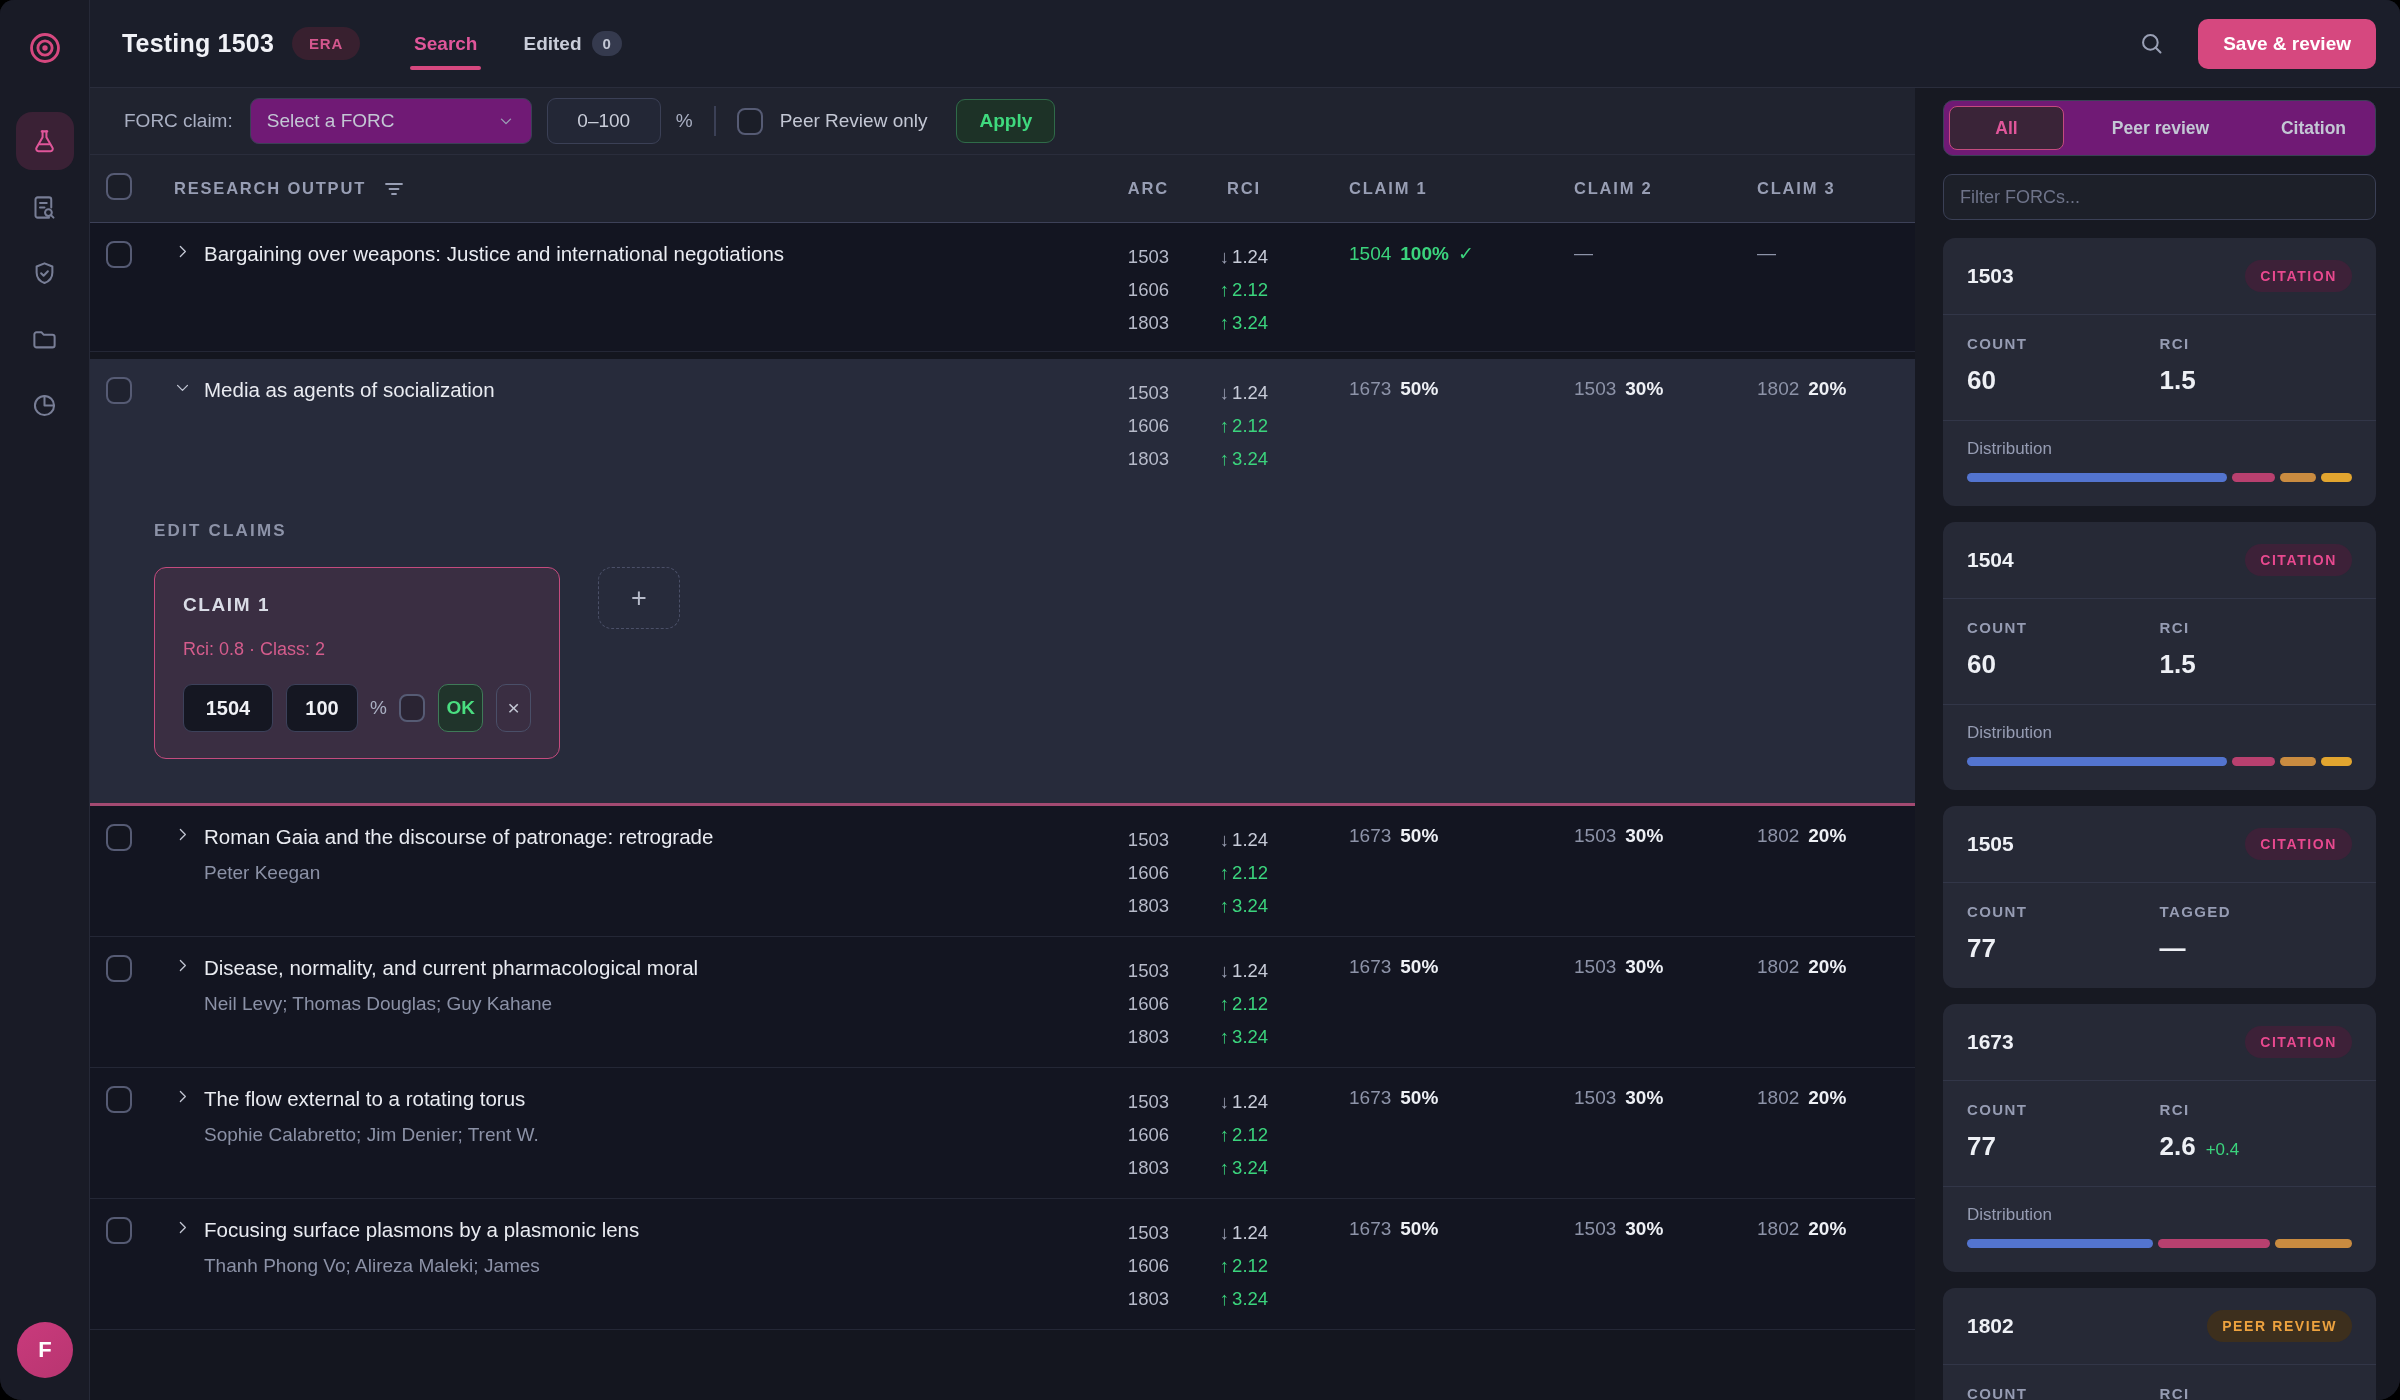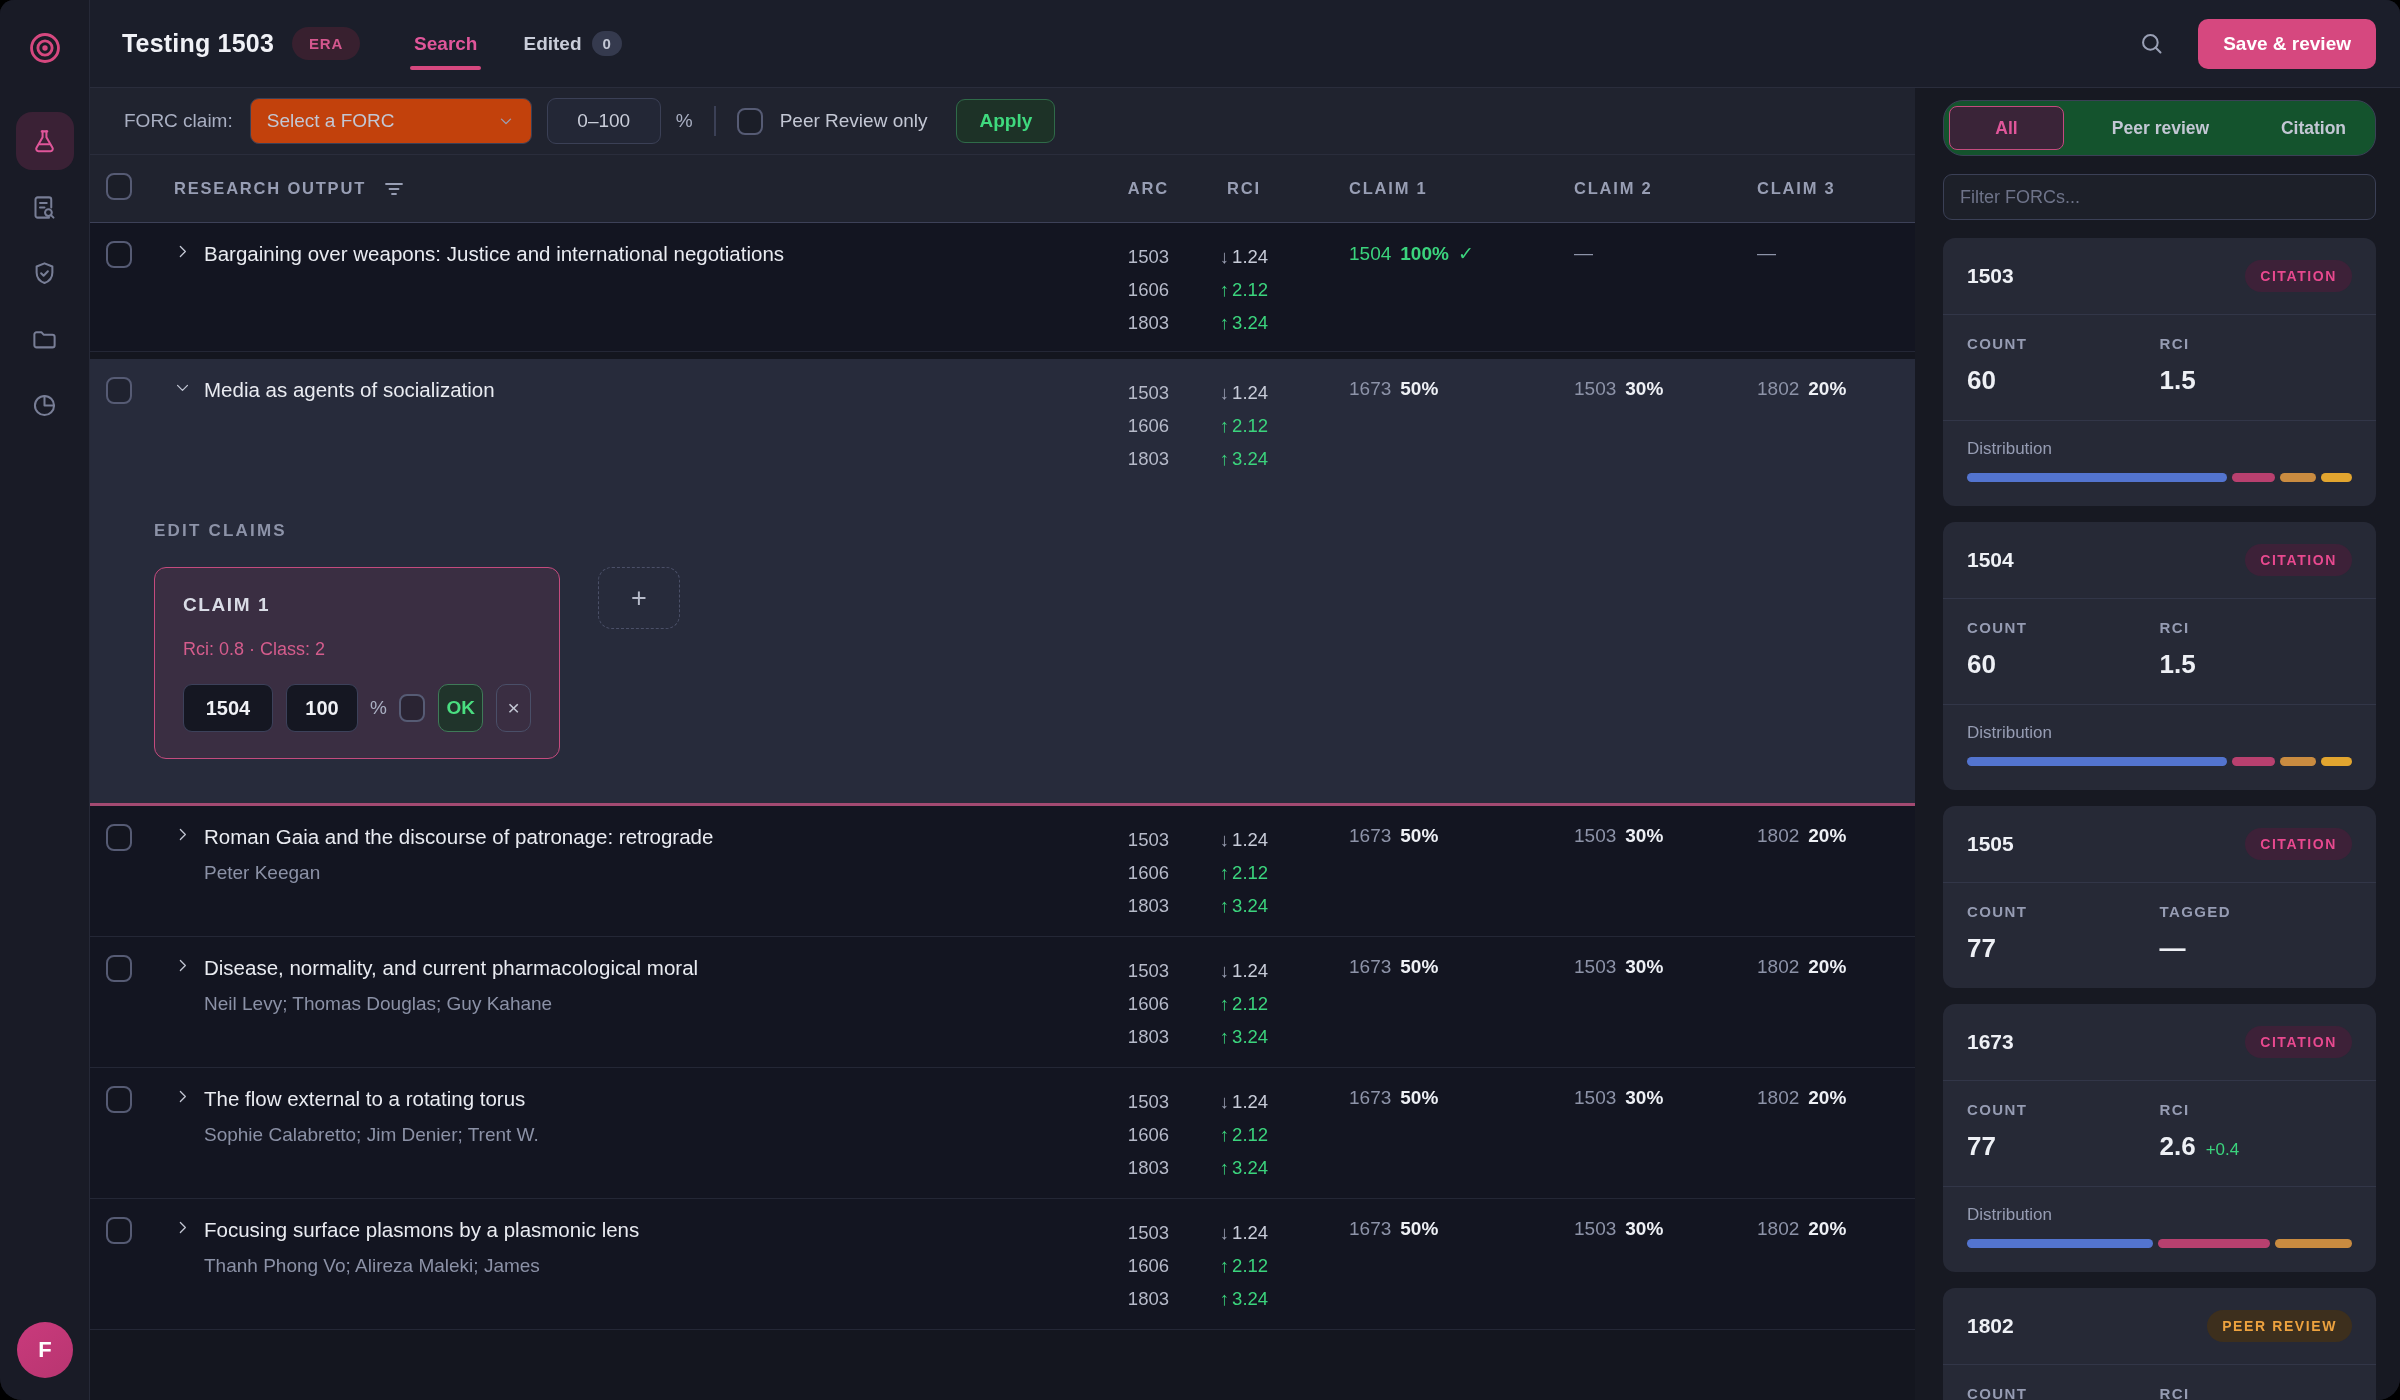--- a/index.html
+++ b/index.html
@@ -41,21 +41,21 @@
   .save-btn{ background:#d6487f; color:#fff; border:none; font-size:19px; font-weight:bold;
              padding:14px 25px; border-radius:10px; cursor:pointer; font-family:inherit;}
 
   .body-row{ flex:1; display:flex; min-height:0;}
 
   
   .main{ flex:1; display:flex; flex-direction:column; background:#14161f; min-width:0;}
   .filter-bar{ height:67px; background:#20232f; border-bottom:1px solid #2a2d3c; display:flex;
                align-items:center; padding:0 34px; gap:15px; flex:none;}
   .filter-label{ color:#a9afc2; font-size:19px; margin-right:2px;}
-  .select{ width:282px; height:46px; background:#c2410c; border:1px solid #3b4056; border-radius:9px;
+  .select{ width:282px; height:46px; background:#701a75; border:1px solid #3b4056; border-radius:9px;
            display:flex; align-items:center; padding:0 16px; color:#c3c7d4; font-size:19px; cursor:pointer;}
   .select .sel-txt{ flex:1;}
   .range-input{ width:114px; height:46px; background:#232736; border:1px solid #3b4056; border-radius:9px;
                 color:#c9cdd9; font-size:19px; text-align:center; font-family:inherit;}
   .pct-sign{ color:#a9afc2; font-size:19px;}
   .vdiv{ width:2px; height:30px; background:#3b4056; margin:0 6px;}
   input[type=checkbox]{ appearance:none; width:26px; height:27px; border:2px solid #565b74;
                         border-radius:8px; background:rgba(20,22,31,.4); cursor:pointer; flex:none;}
   .peer-label{ color:#c3c7d4; font-size:19px; margin-left:2px;}
   .apply-btn{ margin-left:14px; height:44px; padding:0 22px; background:#1d3227; border:1px solid #2f6b49;
@@ -108,21 +108,21 @@
   .ok-btn{ width:58px; height:48px; background:#20342b; border:1px solid #3f7a58; border-radius:10px;
            color:#4ade80; font-size:19px; font-weight:bold; cursor:pointer; font-family:inherit;}
   .x-btn{ width:44px; height:48px; background:transparent; border:1px solid #4a4f68; border-radius:10px;
           color:#c3c7d4; font-size:21px; cursor:pointer; font-family:inherit;}
   .add-claim-btn{ margin-left:38px; width:82px; height:62px; border:1.6px dashed #4b5068; border-radius:14px;
                   background:transparent; color:#b6bac9; font-size:27px; cursor:pointer; font-family:inherit;}
 
   
   .rpanel{ width:485px; flex:none; background:#171922; padding:12px 24px 0 28px; overflow:hidden;
            display:flex; flex-direction:column;}
-  .seg-tabs{ display:flex; background:#14532d; border:1px solid #3b4056; border-radius:20px; padding:5px; flex:none;gap:40px;}
+  .seg-tabs{ display:flex; background:#701a75; border:1px solid #3b4056; border-radius:10px; padding:5px; flex:none;gap:40px;}
   .seg{ flex:1; height:44px; display:flex; align-items:center; justify-content:center; color:#c3c7d4;
         font-size:17.5px; font-weight:600; border-radius:8px; cursor:pointer;}
   .seg.active{ color:#e0569a; background:#3a2438; border:1px solid #c44b7e;}
   .forc-filter{ margin-top:18px; height:46px; background:#1d2029; border:1px solid #3b4056; border-radius:9px;
                 color:#c9cdd9; font-size:18px; padding:0 16px; font-family:inherit; flex:none;}
   .forc-filter::placeholder{ color:#6e7389;}
   .cards{ margin-top:18px; display:flex; flex-direction:column; gap:16px;}
   .card{ background:#262936; border-radius:12px; flex:none;}
   .card-head{ padding:22px 24px; display:flex; align-items:center; justify-content:space-between;}
   .card-code{ color:#eef0f5; font-size:21px; font-weight:bold;}

